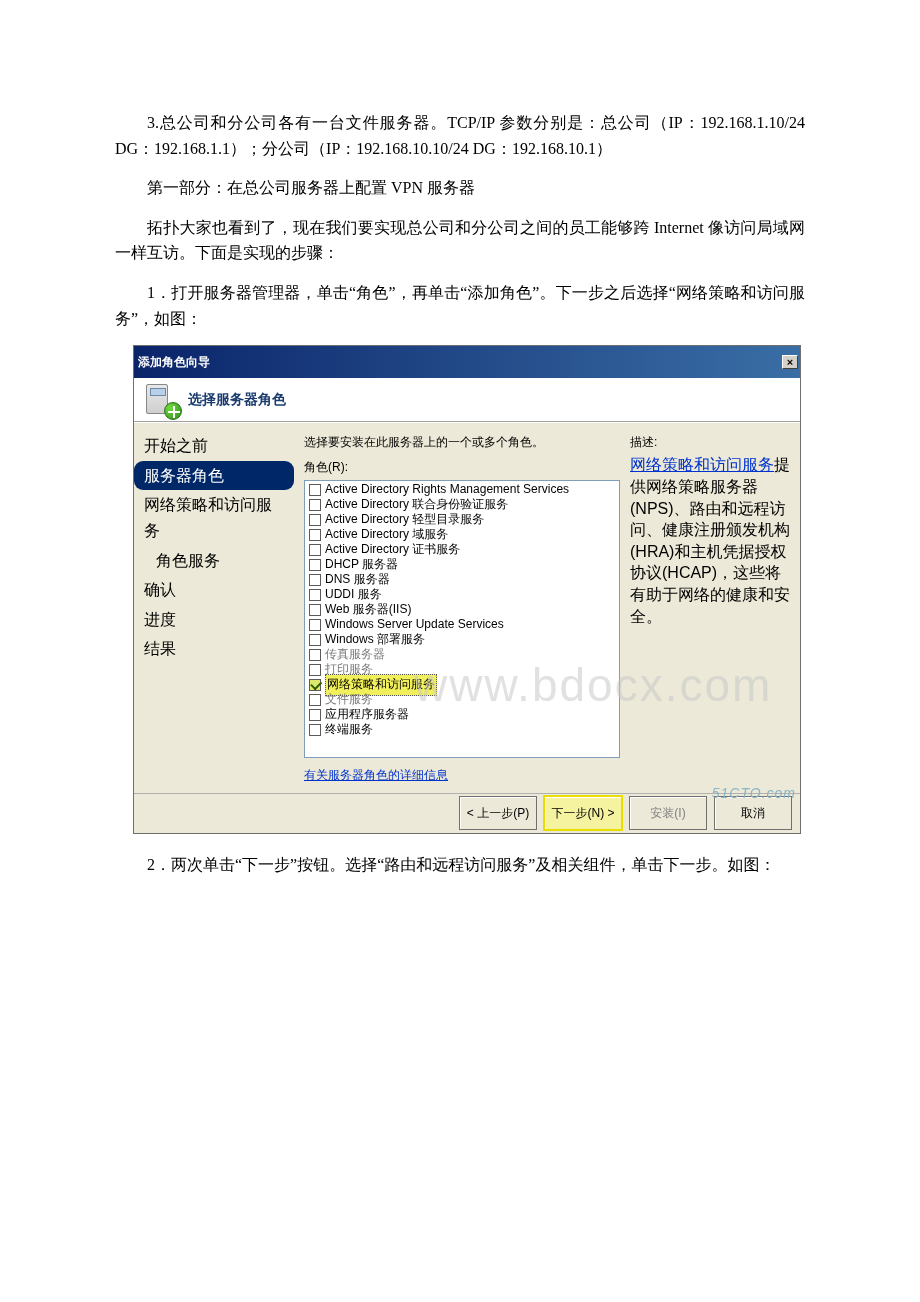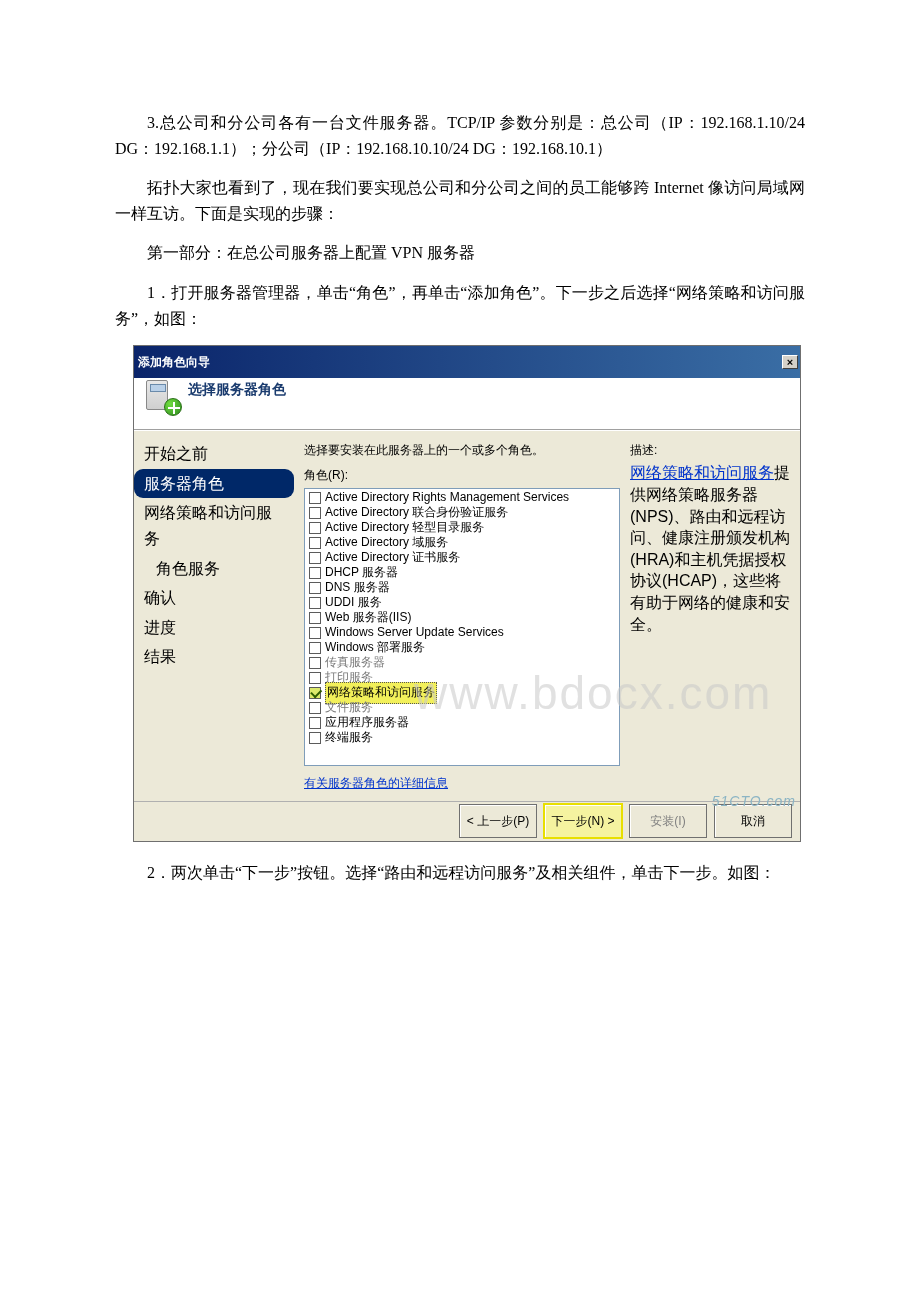--- a/index.html
+++ b/index.html
@@ -48,22 +48,23 @@
     color:#000;
     font-family: Arial,sans-serif;
     font-size:11px;
     line-height:12px;
     text-align:center;
     font-weight:bold;
   }
   .header {
     background:#fff;
     border-bottom:1px solid #a0a0a0;
-    height:52px;
+    height:44px;
     display:flex;
+    align-items:center;
     padding-left:8px;
     gap:10px;
   }
   .header-icon {
     width:36px;height:36px;
     position:relative;
   }
   .server-box {
     position:absolute;left:4px;top:2px;
     width:22px;height:30px;
@@ -177,22 +178,22 @@
   .cto{
     position:absolute;right:4px;bottom:28px;
     font-family:Arial;font-size:14px;color:#8bb4c4;font-style:italic;letter-spacing:1px;
   }
 </style>
 </head>
 <body>
 
 <div class="doc">
   <p class="indent">3.总公司和分公司各有一台文件服务器。TCP/IP 参数分别是：总公司（IP：192.168.1.10/24 DG：192.168.1.1）；分公司（IP：192.168.10.10/24 DG：192.168.10.1）</p>
+  <p class="indent">第一部分：在总公司服务器上配置 VPN 服务器</p>
   <p class="indent">拓扑大家也看到了，现在我们要实现总公司和分公司之间的员工能够跨 Internet 像访问局域网一样互访。下面是实现的步骤：</p>
-  <p class="indent">第一部分：在总公司服务器上配置 VPN 服务器</p>
   <p class="indent">1．打开服务器管理器，单击“角色”，再单击“添加角色”。下一步之后选择“网络策略和访问服务”，如图：</p>
 
   <div class="wizard" style="position:relative;">
     <div class="titlebar">
       <span>添加角色向导</span>
       <span class="close">×</span>
     </div>
     <div class="header">
       <div class="header-icon">
         <span class="server-box"></span>

